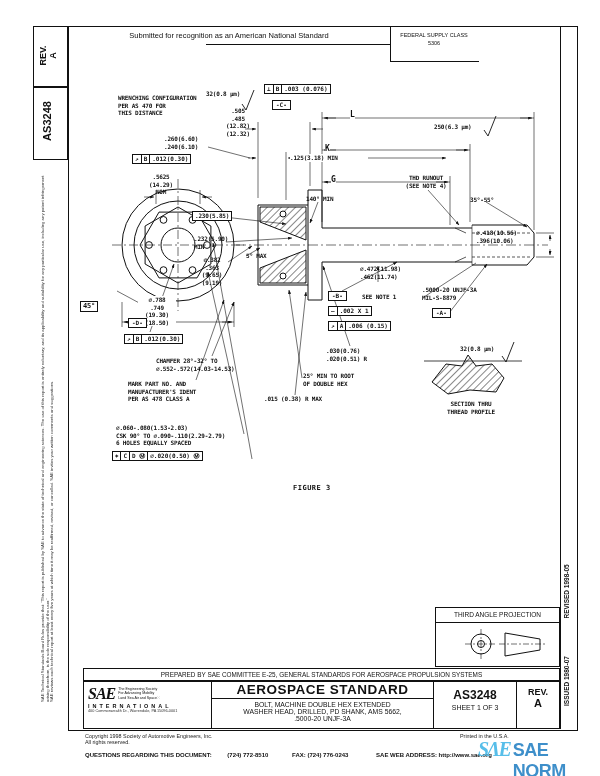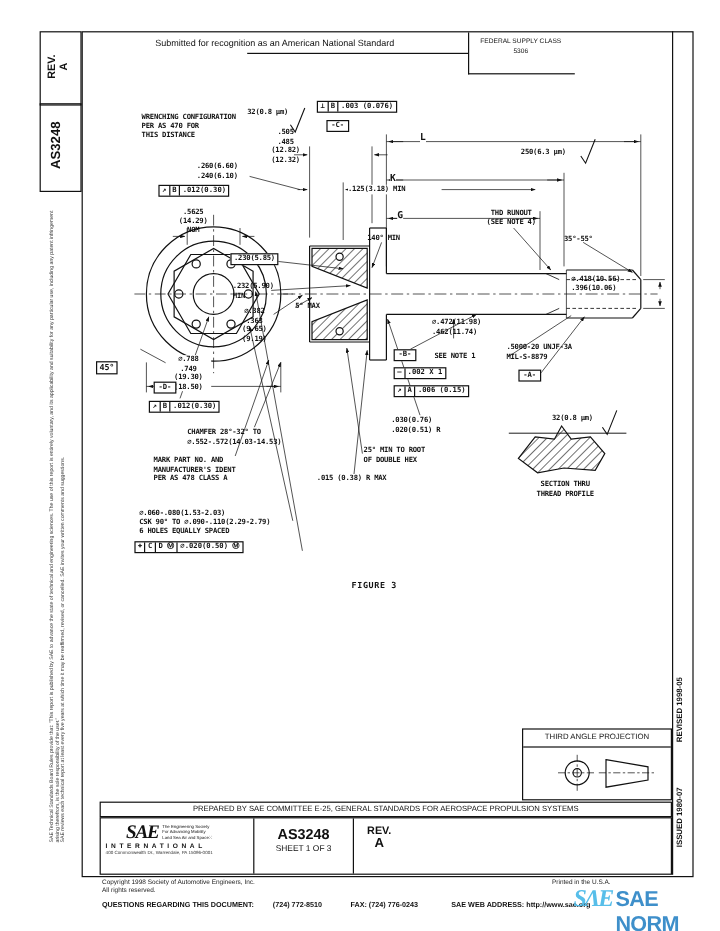--- a/index.html
+++ b/index.html
@@ -286,28 +286,34 @@
   <div class="abs" style="left:435px;top:607px;width:125px;height:60px;border:1px solid #111;box-sizing:border-box;">
     <div style="border-bottom:1px solid #111;font-size:6.5px;text-align:center;line-height:14px;height:14px;">THIRD ANGLE PROJECTION</div>
   </div>
 
   <div class="abs" style="left:83px;top:668px;width:477px;height:13px;border:1px solid #111;box-sizing:border-box;">
     <div style="font-size:6.4px;text-align:center;line-height:11px;">PREPARED BY SAE COMMITTEE E-25, GENERAL STANDARDS FOR AEROSPACE PROPULSION SYSTEMS</div>
   </div>
   <div class="abs" style="left:83px;top:681px;width:477px;height:48px;border:1px solid #111;box-sizing:border-box;display:flex;">
     <div class="tb-cell" style="width:128px;padding:3px 4px;">
       <div style="display:flex;gap:3px;align-items:flex-start;">
-        <span style="font:italic 900 16px 'Liberation Serif',serif;letter-spacing:-1px;margin-left:17px;">SAE</span>
+        <span style="font:italic 900 16px 'Liberation Serif',serif;letter-spacing:-1px;">SAE</span>
         <span style="font-size:3.6px;line-height:1.2;white-space:pre-line;padding-top:2px;">The Engineering Society
 For Advancing Mobility
 Land Sea Air and Space⁙</span>
       </div>
       <div style="font-size:5.5px;font-weight:bold;letter-spacing:3px;">INTERNATIONAL</div>
       <div style="font-size:3.8px;color:#333;">400 Commonwealth Dr., Warrendale, PA 15096-0001</div>
     </div>
+    <div class="tb-cell" style="width:222px;text-align:center;">
+      <div style="font-size:13.5px;font-weight:bold;letter-spacing:0.5px;border-bottom:1px solid #111;line-height:16px;">AEROSPACE STANDARD</div>
+      <div style="font-size:6.8px;margin-top:2px;">BOLT, MACHINE DOUBLE HEX EXTENDED</div>
+      <div style="font-size:6.8px;">WASHER HEAD, DRILLED, PD SHANK, AMS 5662,</div>
+      <div style="font-size:6.8px;">.5000-20 UNJF-3A</div>
+    </div>
     <div class="tb-cell" style="width:83px;text-align:center;padding-top:6px;">
       <div style="font-size:12px;font-weight:bold;">AS3248</div>
       <div style="font-size:7px;margin-top:2px;">SHEET 1 OF 3</div>
     </div>
     <div style="width:42px;text-align:center;padding-top:5px;">
       <div style="font-size:9px;font-weight:bold;">REV.</div>
       <div style="font-size:11px;font-weight:bold;">A</div>
     </div>
   </div>
 

